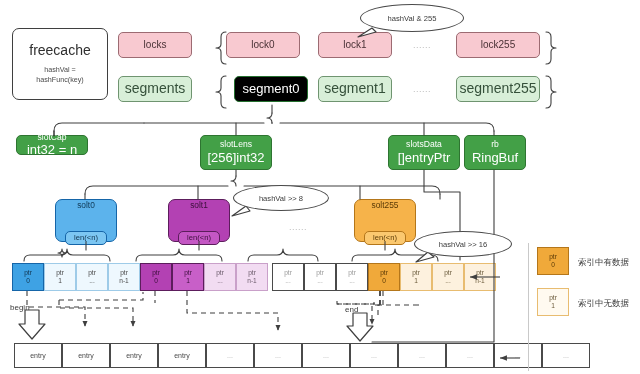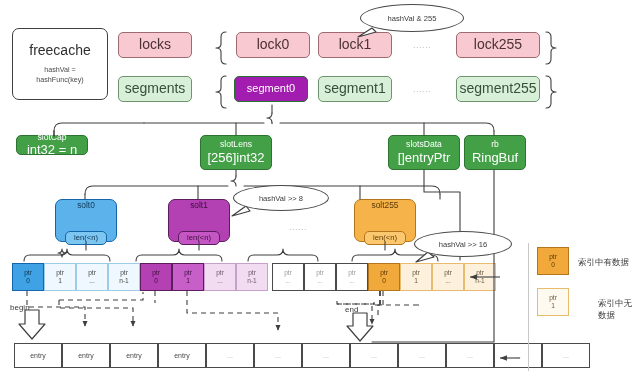--- a/index.html
+++ b/index.html
@@ -40,34 +40,34 @@
     border-radius: 7px;
   }
   .freecache .t1 { font-size: 14px; color: #2f2f2f; margin-bottom: 5px; }
   .freecache .t2 { font-size: 7.2px; color: #4a4a4a; line-height: 1.45; }
 
   
   .pink {
     background: #f8c9d0;
     border: 1px solid #9c6b72;
     color: #4a3236;
-    font-size: 14px;
+    font-size: 10px;
   }
   
   .lgreen {
     background: #d8efd8;
     border: 1px solid #6f9470;
     color: #35503a;
     font-size: 14px;
   }
   .dgreen {
-    background: #a21caf;
+    background: #000000;
     border: 1px solid #24702f;
     color: #ffffff;
-    font-size: 11px;
+    font-size: 13px;
   }
   
   .green {
     background: #43a047;
     border: 1px solid #2e7431;
     color: #ffffff;
     font-size: 8.6px;
   }
   .green .l2 { font-size: 13px; }
 
@@ -240,21 +240,21 @@
     <div class="t2">hashFunc(key)</div>
   </div>
 
   <div class="node pink" style="left:118px; top:32px; width:74px; height:26px;">
     <span>locks</span>
   </div>
   <div class="node lgreen" style="left:118px; top:76px; width:74px; height:26px;">
     <span>segments</span>
   </div>
 
-  <div class="node pink" style="left:236px; top:32px; width:74px; height:26px;">
+  <div class="node pink" style="left:226px; top:32px; width:74px; height:26px;">
     <span>lock0</span>
   </div>
   <div class="node pink" style="left:318px; top:32px; width:74px; height:26px;">
     <span>lock1</span>
   </div>
   <div class="dots" style="left:413px; top:40px;">......</div>
   <div class="node pink" style="left:456px; top:32px; width:84px; height:26px;">
     <span>lock255</span>
   </div>
 
@@ -408,21 +408,21 @@
   <div class="legend-box" style="left:537px; top:247px; width:32px; height:28px; background:#f0a93a; color:#5a3a06;">
     <span class="k">ptr</span>
     <span class="v">0</span>
   </div>
   <div class="legend-label" style="left:578px; top:257px;">索引中有数据</div>
 
   <div class="legend-box" style="left:537px; top:288px; width:32px; height:28px; background:#fffaf0; color:#6a5a3a; border-color:#e8bc70;">
     <span class="k">ptr</span>
     <span class="v">1</span>
   </div>
-  <div class="legend-label" style="left:578px; top:298px;margin-left:20px;">索引中无数据</div>
+  <div class="legend-label" style="left:578px; top:298px;">索引中无数据</div>
 
   <div class="callout" style="left:360px; top:4px; width:104px; height:28px;justify-content:center;">
     <span>hashVal &amp; 255</span>
   </div>
   <div class="callout" style="left:233px; top:185px; width:96px; height:26px;">
     <span>hashVal &gt;&gt; 8</span>
   </div>
   <div class="callout" style="left:414px; top:231px; width:98px; height:26px;">
     <span>hashVal &gt;&gt; 16</span>
   </div>

